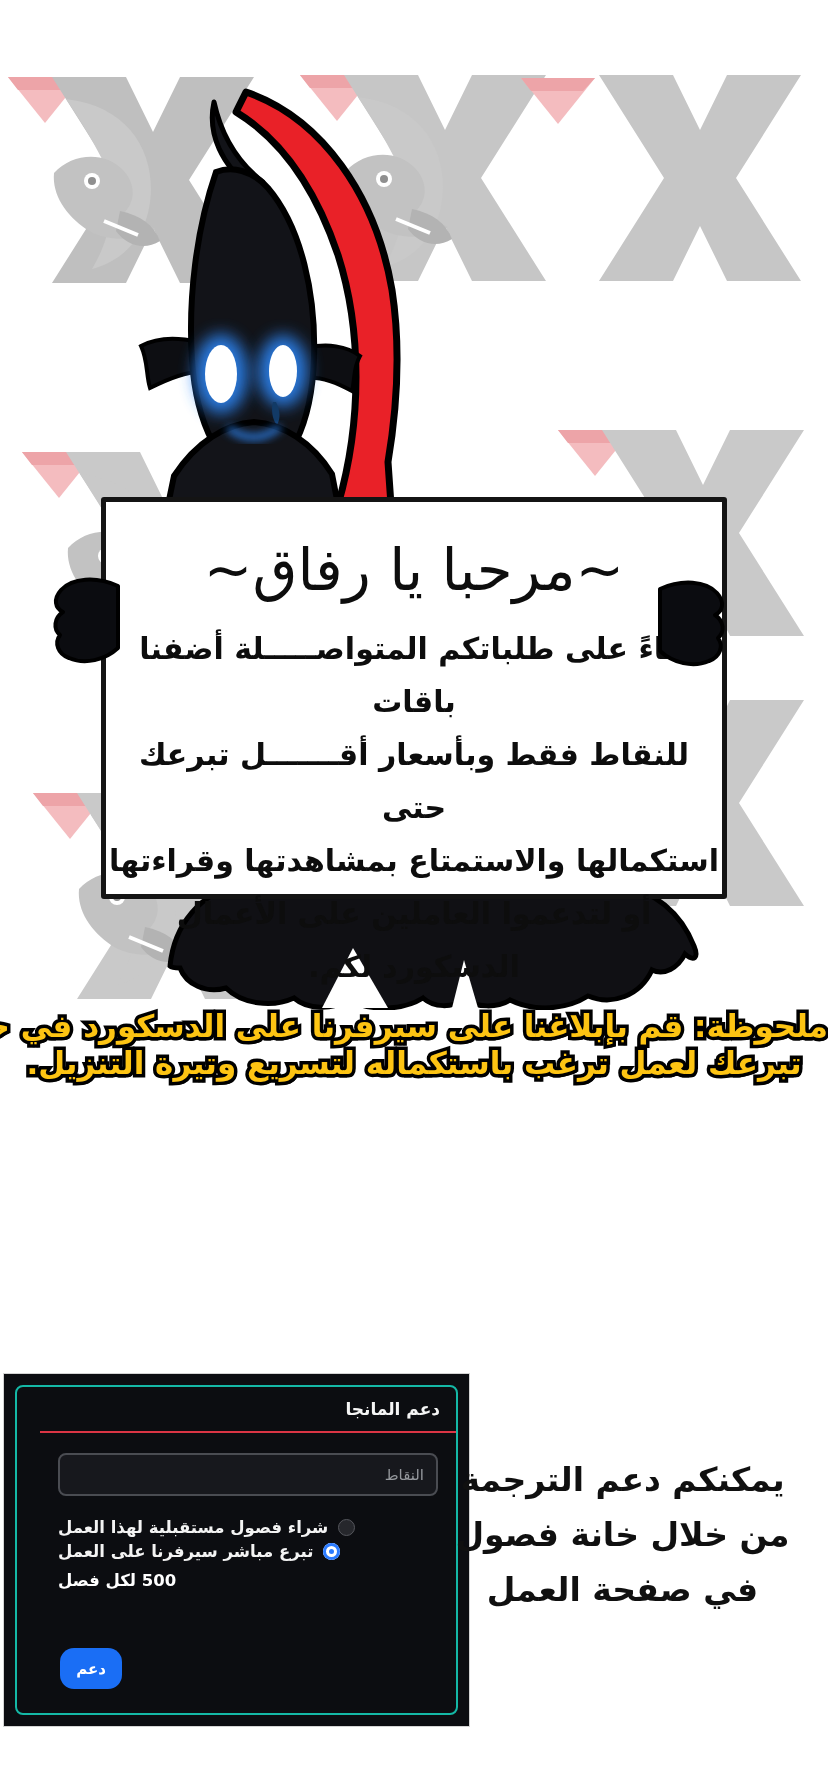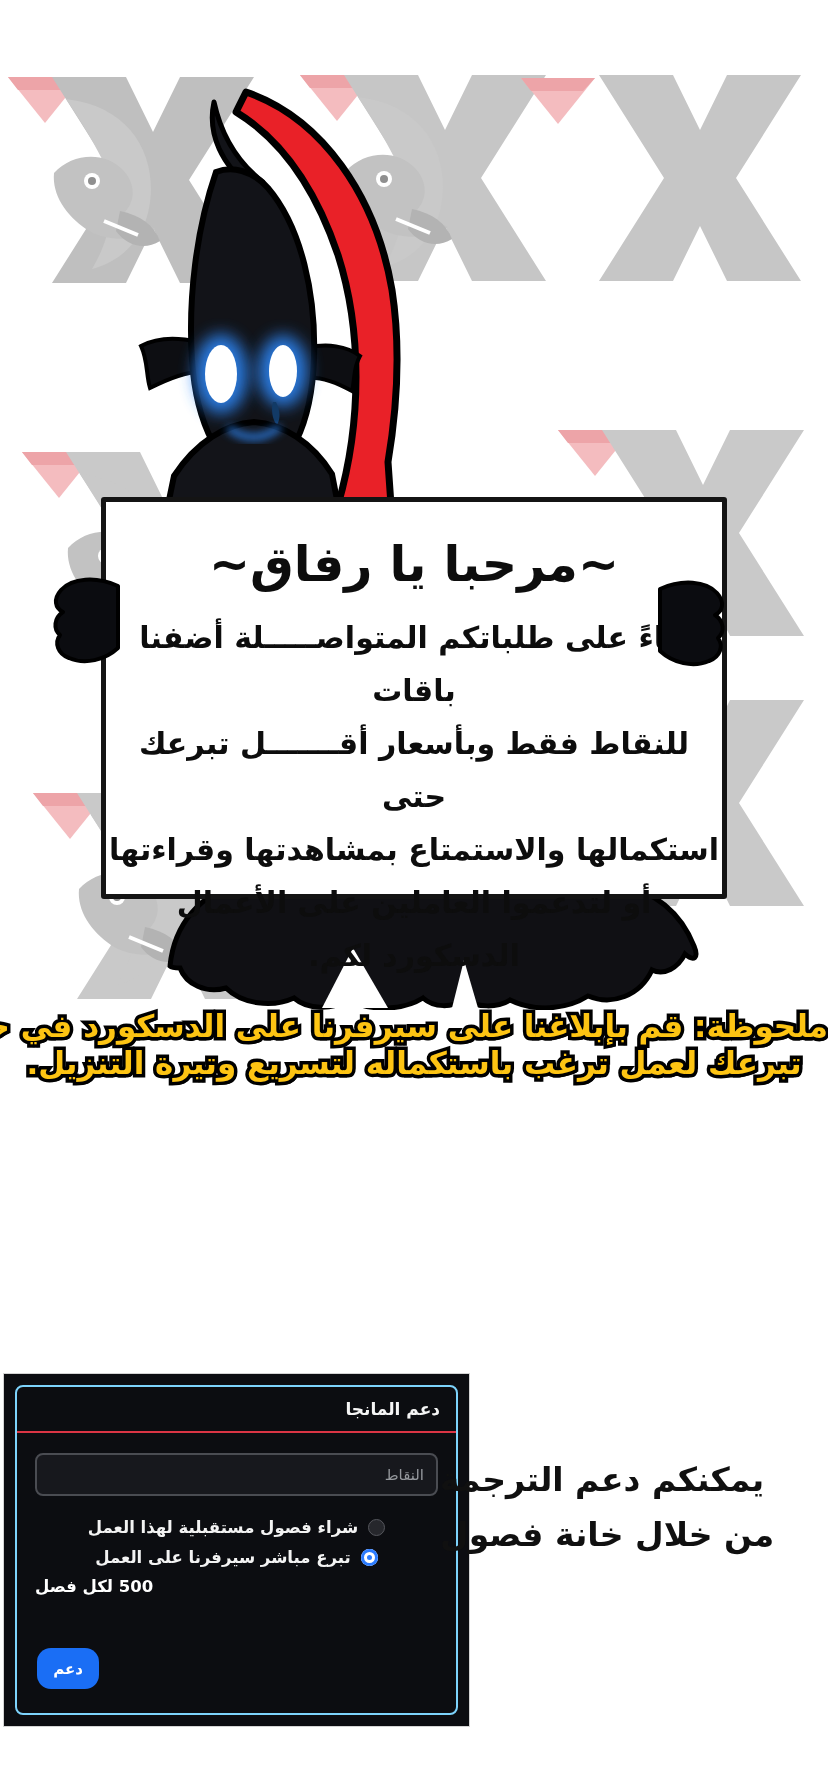--- a/index.html
+++ b/index.html
@@ -11,21 +11,21 @@
   .scene{position:absolute; left:0; top:0; z-index:1;}
   .hands{position:absolute; left:0; top:560px; z-index:4; pointer-events:none;}
 
   
   .sign{
     position:absolute; left:101px; top:497px; width:626px; height:402px;
     background:#ffffff; border:5px solid #141414; border-radius:3px;
     box-sizing:border-box; z-index:3; direction:rtl;
   }
   .sign-title{
-    margin-top:34px; text-align:center; font-size:49px; font-weight:bold; color:#0d0d0d;
+    margin-top:34px; text-align:center; font-size:58px; font-weight:normal; color:#0d0d0d;
     letter-spacing:-1px;
   }
   .sign-par{
     margin-top:18px; text-align:center; font-size:30px; font-weight:bold; color:#0d0d0d;
     line-height:53px;
   }
 
   
   .note{position:absolute; left:0; top:1008px; width:828px; z-index:3; direction:rtl;}
   .note-line{position:relative; height:37px;}
@@ -35,52 +35,53 @@
   }
   .note-stroke{ -webkit-text-stroke:7px #000; color:#000; text-shadow:2px 3px 0 #000; z-index:0;}
   .note-fill{ color:#fdc413; z-index:1;}
 
   
   .panel{
     position:absolute; left:3px; top:1373px; width:467px; height:354px;
     background:#0c0d11; border:1px solid #d4d4d4; box-sizing:border-box; z-index:2;
   }
   .panel-frame{
-    position:absolute; inset:11px; border:2px solid #7dd3fc; border-radius:8px;
+    position:absolute; inset:11px; border:2px solid #14b8a6; border-radius:8px;
     direction:rtl;
+    padding-left:23px;
   }
   .panel-header{
     height:46px; border-bottom:2px solid #dc3545; display:flex; align-items:center;
     padding:0 16px; font-size:17px; font-weight:bold; color:#f5f5f5; box-sizing:border-box;
   }
   .panel-body{position:relative; height:calc(100% - 46px); padding:20px 18px; box-sizing:border-box;}
   .points-input{
     width:100%; height:43px; background:#17181d; border:2px solid #4a4c52; border-radius:8px;
     color:#dddddd; font-size:15px; padding:0 12px; box-sizing:border-box; text-align:right;
     font-family:"DejaVu Sans", sans-serif; outline:none;
   }
   .points-input::placeholder{color:#95989d;}
-  .options{margin-top:22px; display:flex; flex-direction:column; gap:11px; align-items:center;}
+  .options{margin-top:22px; display:flex; flex-direction:column; gap:5px; align-items:flex-end;}
   .opt{display:flex; align-items:center; gap:10px; font-size:16.5px; font-weight:bold; color:#f3f3f3; cursor:pointer;}
   .radio{width:17px; height:17px; border-radius:50%; background:#26272c; border:1px solid #55565c; box-sizing:border-box; flex:none;}
   .radio.sel{
     background:#2b7bff; border:none;
     box-shadow: inset 0 0 0 3px #2b7bff, inset 0 0 0 6px #ffffff;
   }
   .per{margin-top:10px; font-size:16.5px; font-weight:bold; color:#ffffff; text-align:left; padding-right:2px;}
   .support-btn{
     position:absolute; left:20px; bottom:24px; width:62px; height:41px;
     background:#1a6ef5; color:#ffffff; border:none; border-radius:14px;
     font-size:15px; font-weight:bold; font-family:"DejaVu Sans", sans-serif; cursor:pointer;
   }
 
   
   .hint{
-    position:absolute; left:440px; top:1452px; width:345px; z-index:2;
-    direction:rtl; text-align:left; font-size:33px; font-weight:bold; color:#101010;
+    position:absolute; left:450px; top:1452px; width:345px; z-index:2;
+    direction:rtl; text-align:center; font-size:33px; font-weight:bold; color:#101010;
     line-height:55px;
   }
 </style>
 </head>
 <body>
 
 <div class="canvas">
 
   <svg class="scene" width="828" height="1010" viewBox="0 0 828 1010">
     <defs>
@@ -218,15 +219,16 @@
         </div>
         <div class="per">500 لكل فصل</div>
         <button class="support-btn">دعم</button>
       </div>
     </div>
   </div>
 
   <div class="hint">
     <div>يمكنكم دعم الترجمة</div>
     <div>من خلال خانة فصول</div>
+    <div>في صفحة العمل</div>
   </div>
 
 </div>
 
 </body></html>

